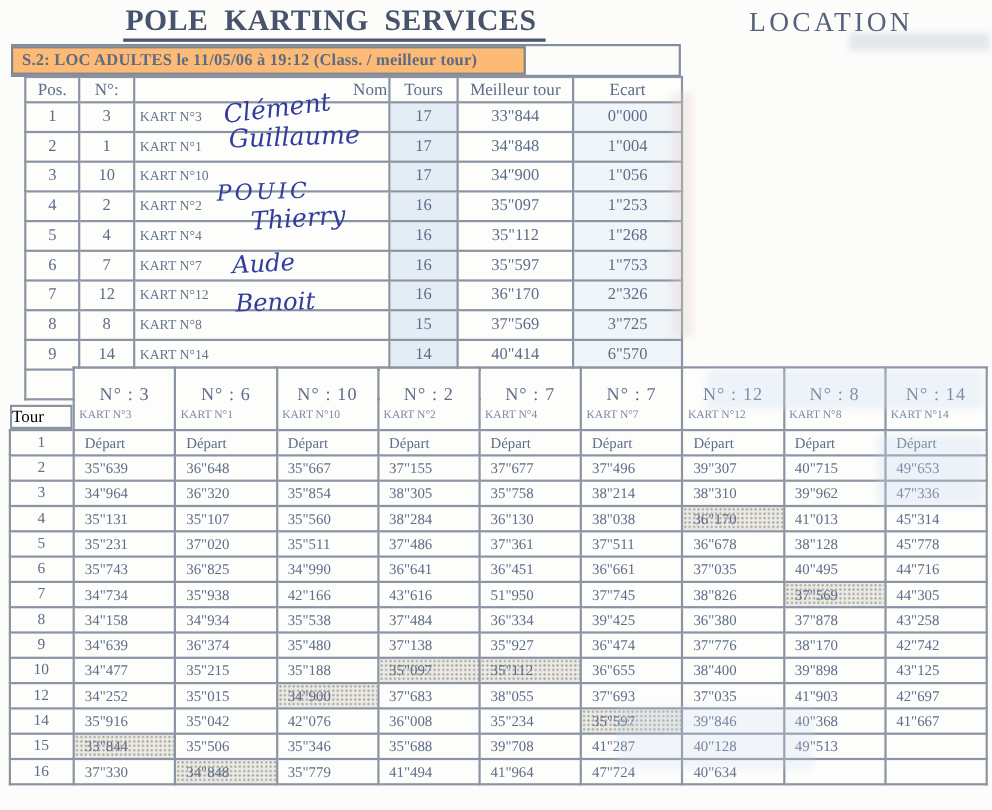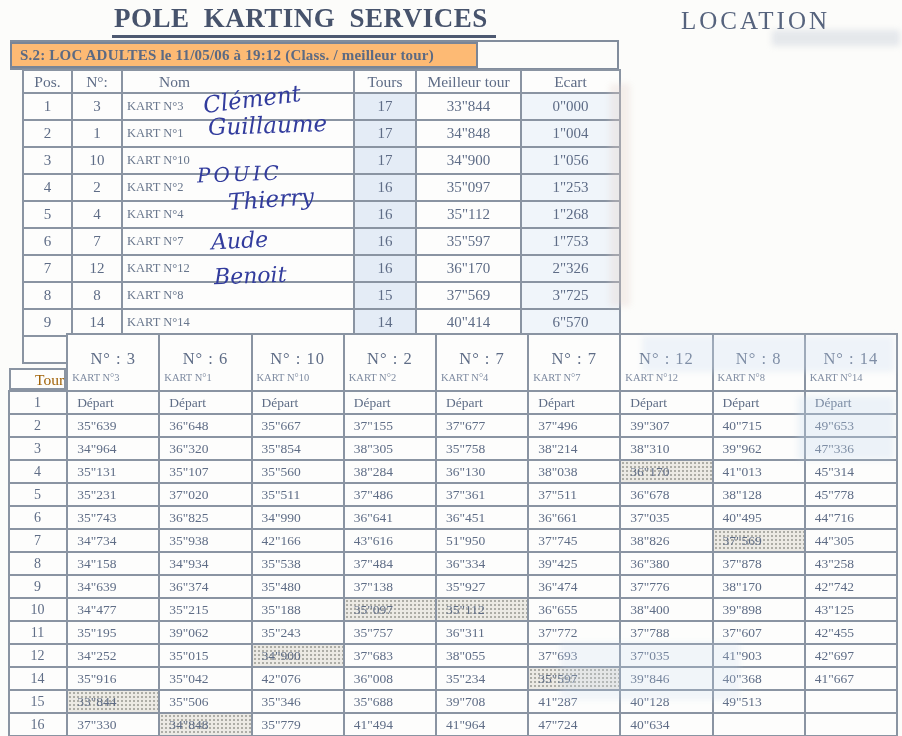--- a/index.html
+++ b/index.html
@@ -33,21 +33,21 @@
   
   .standings{position:absolute;left:11px;top:69px;margin-left:11px;}
   table{border-collapse:collapse;table-layout:fixed;}
   .standings table{width:597px;}
   .standings th,.standings td{
     border:2px solid #8a94a2;color:#5e6c86;
     font-size:15px;text-align:center;overflow:hidden;white-space:nowrap;
   }
   .standings th{height:19px;font-weight:normal;font-size:15.5px;background:#fdfdfc;}
   .standings td{height:23px;background:#fdfdfc;}
-  .standings th.c-nom{text-align:left;padding-left:36px;}
+  .standings th.c-nom{text-align:right;padding-left:36px;}
   .standings td.c-nom{
     text-align:left;padding-left:4px;font-size:12.5px;color:#68768c;
   }
   .standings td.c-tours{background:#e4ecf6;}
   .standings td.c-ecart{background:#f0f5fa;}
   
   .hand{
     position:absolute;z-index:5;color:#323c9d;
     font-family:"DejaVu Serif",serif;font-style:italic;font-weight:500;
     white-space:nowrap;pointer-events:none;
@@ -64,21 +64,21 @@
   .laps th,.laps td{
     border:2px solid #8a94a2;color:#5f6d86;background:#fdfdfc;
     font-size:13.5px;overflow:hidden;white-space:nowrap;
   }
   .laps th.kart-head{height:40px;font-weight:normal;vertical-align:top;padding-top:14px;}
   .kart-head .num{font-size:16.5px;color:#5e6c86;letter-spacing:1px;}
   .kart-head .kart{font-size:10.5px;color:#7d8aa0;text-align:left;padding-left:3px;margin-top:3px;}
   .laps th.corner{border:none;background:transparent;vertical-align:bottom;padding:0;}
   .corner-box{
     box-sizing:border-box;border:2px solid #8a94a2;height:22px;line-height:19px;
-    font-size:15.5px;font-weight:normal;text-align:right;background:#fdfdfc;color:#a16207;
+    font-size:15.5px;font-weight:normal;text-align:left;background:#fdfdfc;color:#000000;
   }
   .laps td{height:19px;text-align:left;padding-left:9px;}
   .laps td.c-tour{text-align:center;padding-left:0;font-size:14px;}
   .laps td.hl{
     background-color:#eceae4;
     background-image:radial-gradient(#adada6 1px,rgba(0,0,0,0) 1.2px);
     background-size:4px 4px;
   }
   
   .smudge{position:absolute;pointer-events:none;filter:blur(3px);}
@@ -381,32 +381,20 @@
           <td>35"215</td>
           <td>35"188</td>
           <td class="hl">35"097</td>
           <td class="hl">35"112</td>
           <td>36"655</td>
           <td>38"400</td>
           <td>39"898</td>
           <td>43"125</td>
         </tr>
         <tr>
-          <td class="c-tour">11</td>
-          <td>35"195</td>
-          <td>39"062</td>
-          <td>35"243</td>
-          <td>35"757</td>
-          <td>36"311</td>
-          <td>37"772</td>
-          <td>37"788</td>
-          <td>37"607</td>
-          <td>42"455</td>
-        </tr>
-        <tr>
           <td class="c-tour">12</td>
           <td>34"252</td>
           <td>35"015</td>
           <td class="hl">34"900</td>
           <td>37"683</td>
           <td>38"055</td>
           <td>37"693</td>
           <td>37"035</td>
           <td>41"903</td>
           <td>42"697</td>

